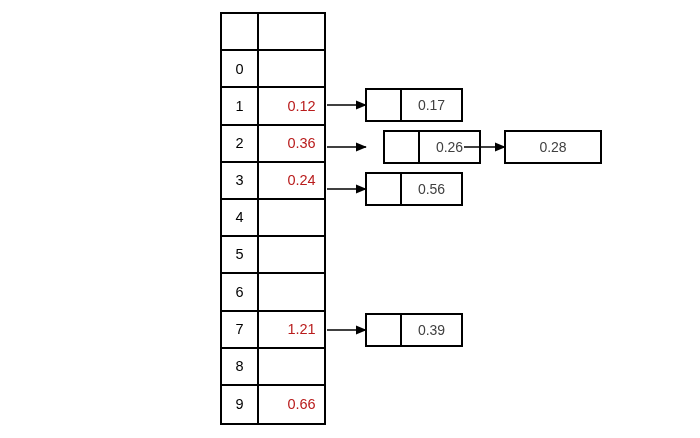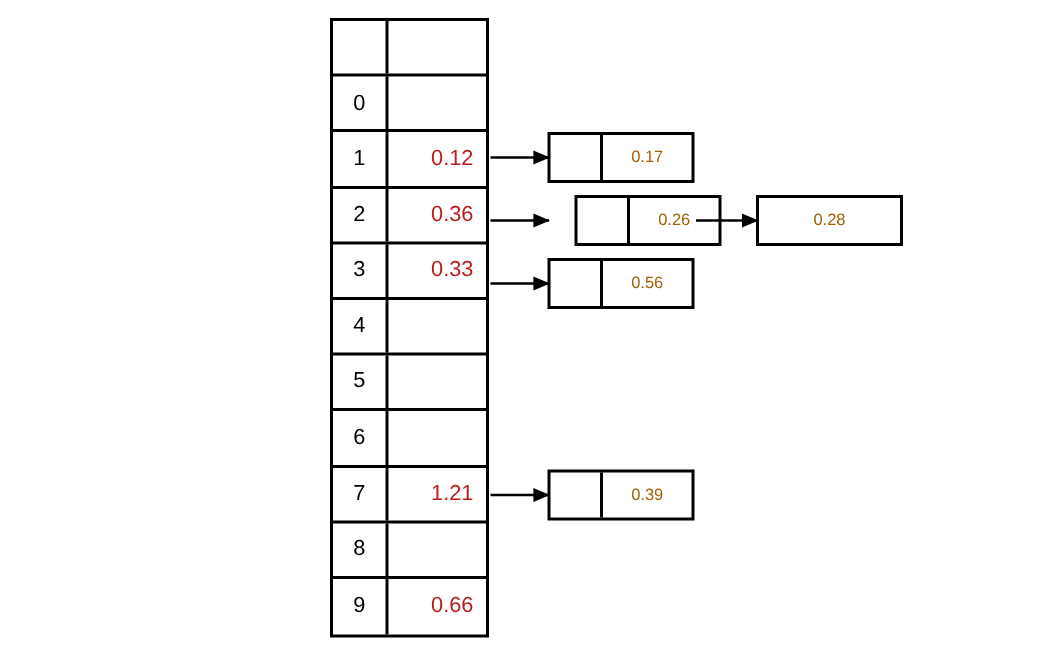--- a/index.html
+++ b/index.html
@@ -72,22 +72,22 @@
     width: 35px;
     box-sizing: border-box;
     border-right: 2.5px solid #000000;
   }
   .node-val {
     flex: 1;
     box-sizing: border-box;
     display: flex;
     align-items: center;
     justify-content: center;
-    font-size: 11px;
-    color: #a16207;
+    font-size: 14px;
+    color: #404040;
     line-height: 1;
   }
 
   
   #arrow-layer {
     position: absolute;
     left: 0;
     top: 0;
     width: 700px;
     height: 438px;
@@ -116,21 +116,21 @@
       <div class="cell-value">0.12</div>
     </div>
 
     <div class="table-row">
       <div class="cell-index">2</div>
       <div class="cell-value">0.36</div>
     </div>
 
     <div class="table-row">
       <div class="cell-index">3</div>
-      <div class="cell-value">0.33</div>
+      <div class="cell-value">0.24</div>
     </div>
 
     <div class="table-row">
       <div class="cell-index">4</div>
       <div class="cell-value"></div>
     </div>
 
     <div class="table-row">
       <div class="cell-index">5</div>
       <div class="cell-value"></div>

